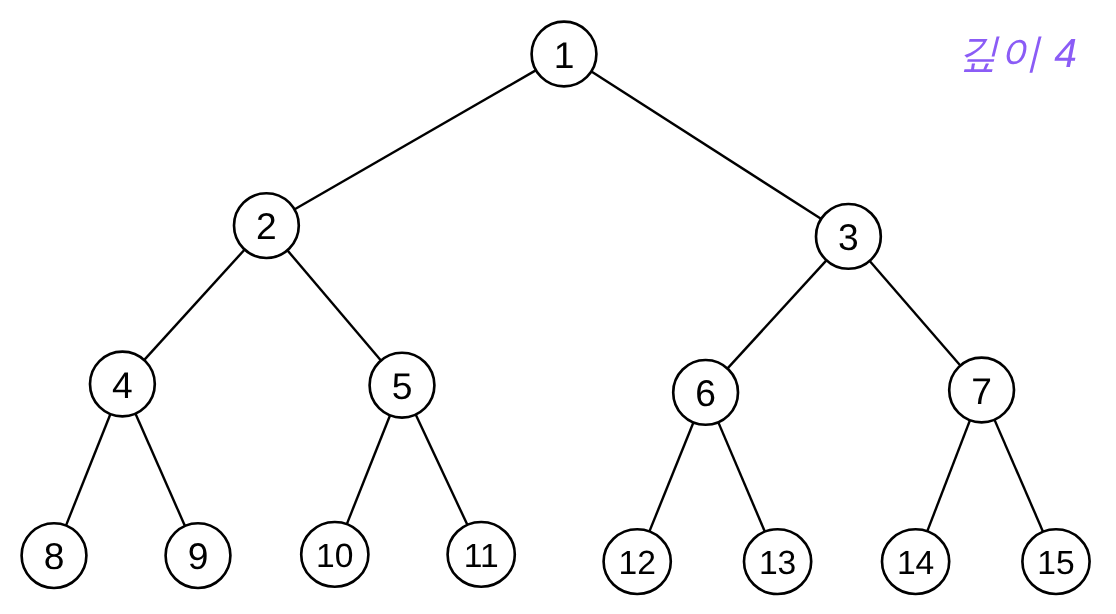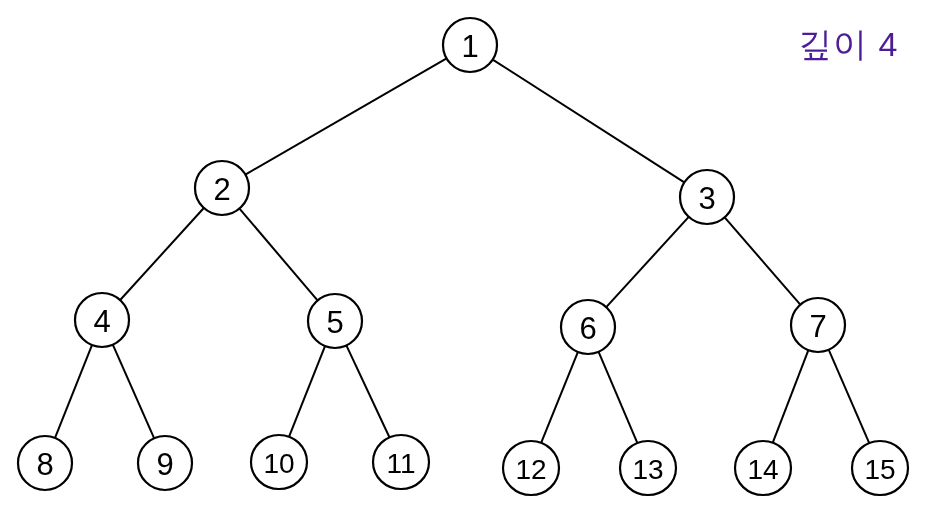--- a/index.html
+++ b/index.html
@@ -48,22 +48,23 @@
     user-select: none;
   }
   .node-label.small {
     font-size: 28px;
   }
   .depth-caption {
     position: absolute;
     left: 798px;
     top: 22px;
     font-family: "Liberation Sans", sans-serif;
+    font-style: italic;
     font-size: 34px;
-    color: #4c1d95;
+    color: #8b5cf6;
     letter-spacing: 1px;
     white-space: nowrap;
   }
 </style>
 </head>
 <body>
 
 <div id="canvas-wrap">
 
   <svg id="tree-svg" viewBox="0 0 930 512" xmlns="http://www.w3.org/2000/svg">

